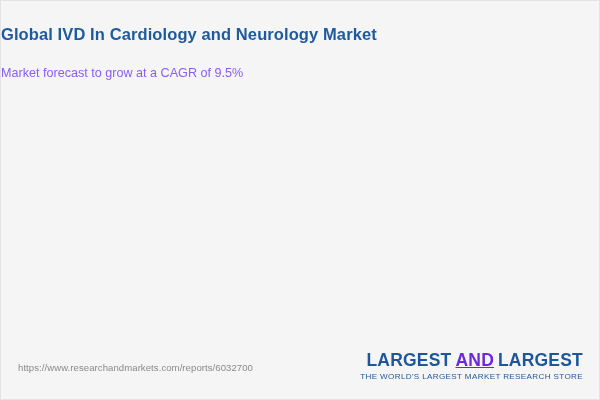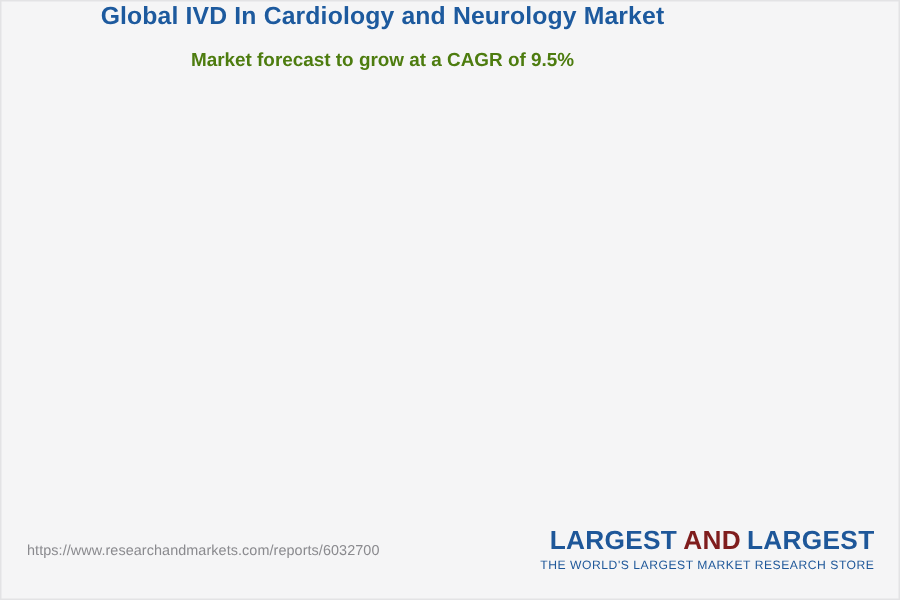--- a/index.html
+++ b/index.html
@@ -23,35 +23,36 @@
     background: #f5f5f6;
     border: 1px solid #e3e3e5;
     overflow: hidden;
   }
 
   
   .header {
     position: absolute;
     top: 0; left: 0;
     width: 508px;
-    text-align: center;
+    text-align: left;
+    padding-top: 23px;
   }
   .chart-title {
     font-size: 16.5px;
     font-weight: bold;
     color: #1d5a9e;
     letter-spacing: 0.1px;
     line-height: 20px;
     white-space: nowrap;
   }
   .chart-subtitle {
-    margin-top: 11px;
+    margin-top: 21px;
     font-size: 12.6px;
-    font-weight: bold;
-    color: #4d7c0f;
+    font-weight: normal;
+    color: #8b5cf6;
     line-height: 16px;
     white-space: nowrap;
   }
 
   
   .plot {
     position: absolute;
     left: 0;
     top: 0;
     width: 600px;
@@ -87,21 +88,21 @@
     text-align: right;
   }
   .logo-main {
     font-size: 17.5px;
     font-weight: bold;
     letter-spacing: 0.2px;
     line-height: 20px;
     white-space: nowrap;
   }
   .logo-word-blue { color: #1e5799; }
-  .logo-word-gold { color: #7f1d1d; }
+  .logo-word-gold { color: #6d28d9; text-decoration: underline; }
   .logo-tag {
     margin-top: 2px;
     font-size: 8.1px;
     font-weight: normal;
     color: #1e5799;
     letter-spacing: 0.35px;
     line-height: 10px;
     white-space: nowrap;
   }
 </style>

